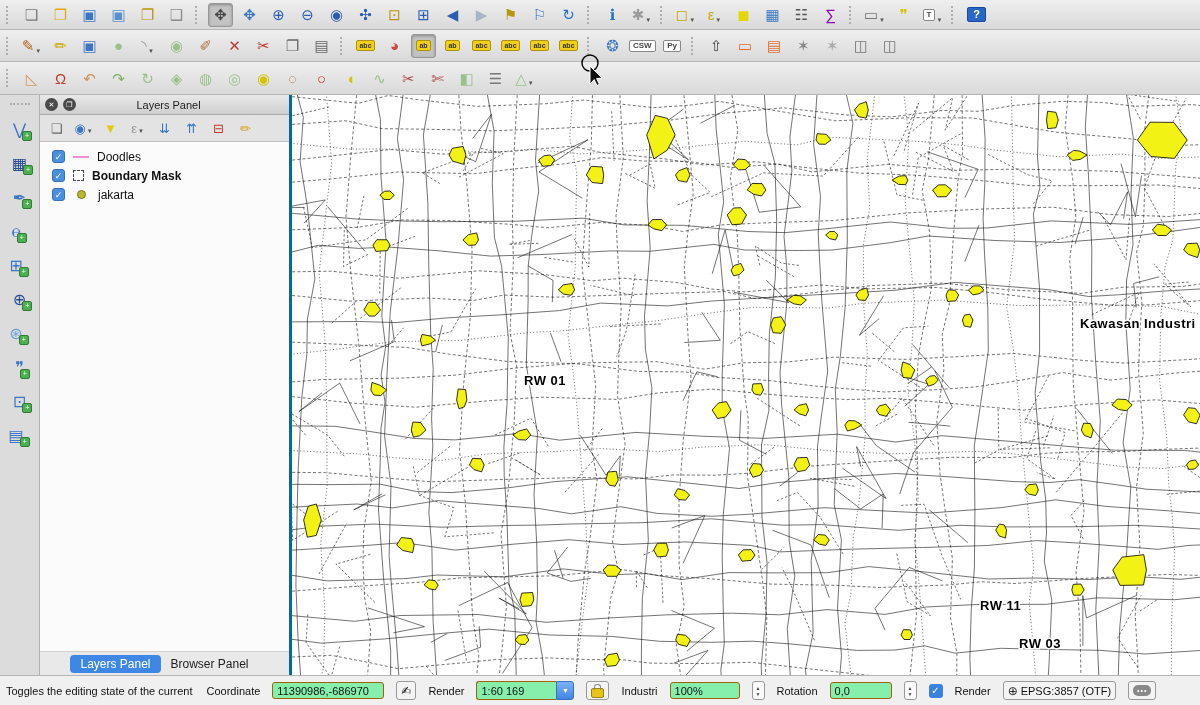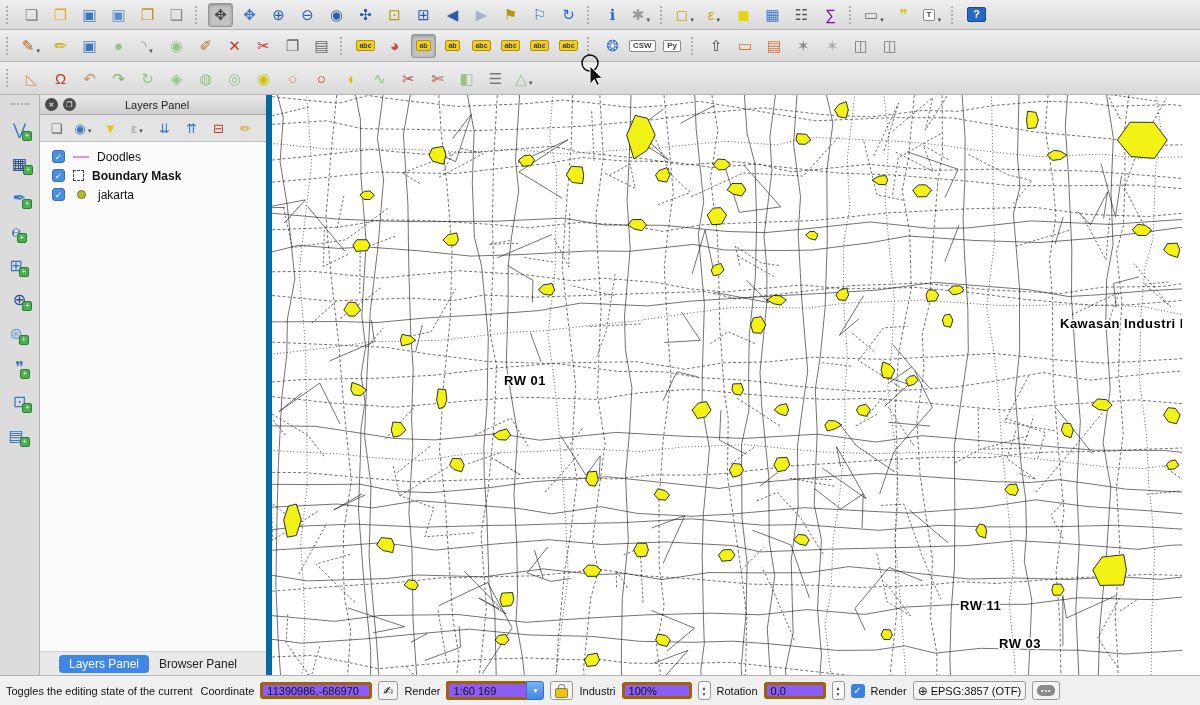--- a/index.html
+++ b/index.html
@@ -24,21 +24,21 @@
   .tsep-h{width:20px;height:3px;border-top:2px dotted #aeaeae;margin:3px 0 5px 0}
   
   #main{display:flex;height:580px}
   #side{width:40px;background:#dcdcdc;border-right:1px solid #b0b0b0;display:flex;flex-direction:column;
         align-items:center;padding-top:5px;box-sizing:border-box}
   #side .tbtn{margin:6px 0;height:22px}
   #side .glyph{font-size:16px;position:relative}
   #side .glyph:after{content:'+';position:absolute;right:-6px;bottom:-3px;width:8px;height:8px;
         background:#4caf50;color:#fff;font-size:7px;line-height:8px;text-align:center;border-radius:2px;
         border:1px solid #2e7d32}
-  #panels{width:232px;display:flex;flex-direction:column;background:#e9e9e9;border-right:6px solid #0369a1;
+  #panels{width:252px;display:flex;flex-direction:column;background:#e9e9e9;border-right:3px solid #0369a1;
         box-sizing:border-box}
   .phdr{height:20px;min-height:20px;background:linear-gradient(#e8e8e8,#cfcfcf);border-bottom:1px solid #aaa;
         display:flex;align-items:center;padding:0 5px;gap:5px;box-sizing:border-box}
   .phdr .ptitle{flex:1;text-align:center;font-size:11px;color:#222;margin-right:28px}
   .pbtn{width:13px;height:13px;min-width:13px;border-radius:50%;background:#4a4a4a;color:#fff;font-size:7px;
         display:flex;align-items:center;justify-content:center}
   #ltools{height:26px;min-height:26px;display:flex;align-items:center;background:#e3e3e3;
         border-bottom:1px solid #c0c0c0;padding:0 3px}
   #ltools .tbtn{min-width:23px;height:20px}
   #ltools .glyph{font-size:13px}
@@ -53,23 +53,23 @@
   .layer-item.active .llabel{font-weight:bold;}
   #tabbar{height:23px;min-height:23px;display:flex;align-items:center;justify-content:center;
         background:#e9e9e9;border-top:1px solid #d2d2d2;font-size:12px}
   .tab{padding:2px 10px;border-radius:4px;color:#222}
   .tab.active{background:#3f87e5;color:#fff}
   #advbody{height:58px;font-size:11.5px;color:#111;text-align:center;padding:3px 10px;box-sizing:border-box;
         background:#ededed}
   #map{flex:1;position:relative;background:#fff;overflow:hidden}
   #map svg{display:block}
   
-  #status{height:30px;display:flex;align-items:center;gap:6px;padding:0 6px;background:#f0f0f0;
+  #status{height:30px;display:flex;align-items:center;gap:12px;padding:0 6px;background:#f0f0f0;
         border-top:1px solid #b5b5b5;font-size:11px;box-sizing:border-box;white-space:nowrap}
-  .sinput{background:#8b5cf6;border:3px solid #a16207;border-radius:3px;height:17px;display:inline-flex;
+  .sinput{background:#86efac;border:1px solid #a16207;border-radius:3px;height:17px;display:inline-flex;
         align-items:center;padding:0 4px;box-sizing:border-box;overflow:hidden}
   .sbtn{border:1px solid #999;border-radius:3px;background:#f4f4f4;height:19px;display:inline-flex;
         align-items:center;padding:0 4px;gap:3px;box-sizing:border-box}
   .combo{display:inline-flex;align-items:center}
   .scale-input{width:80px;border-radius:3px 0 0 3px;border-right:none;height:19px}
   .scale-dd{width:18px;height:19px;background:linear-gradient(#7db1f5,#3f87e5);border:1px solid #3a70c0;
         border-radius:0 3px 3px 0;color:#fff;font-size:7px;display:flex;align-items:center;
         justify-content:center;box-sizing:border-box}
   .lock{width:11px;height:8px;background:#e8c31a;border:1px solid #a08410;border-radius:2px;position:relative;
         margin-top:4px}

